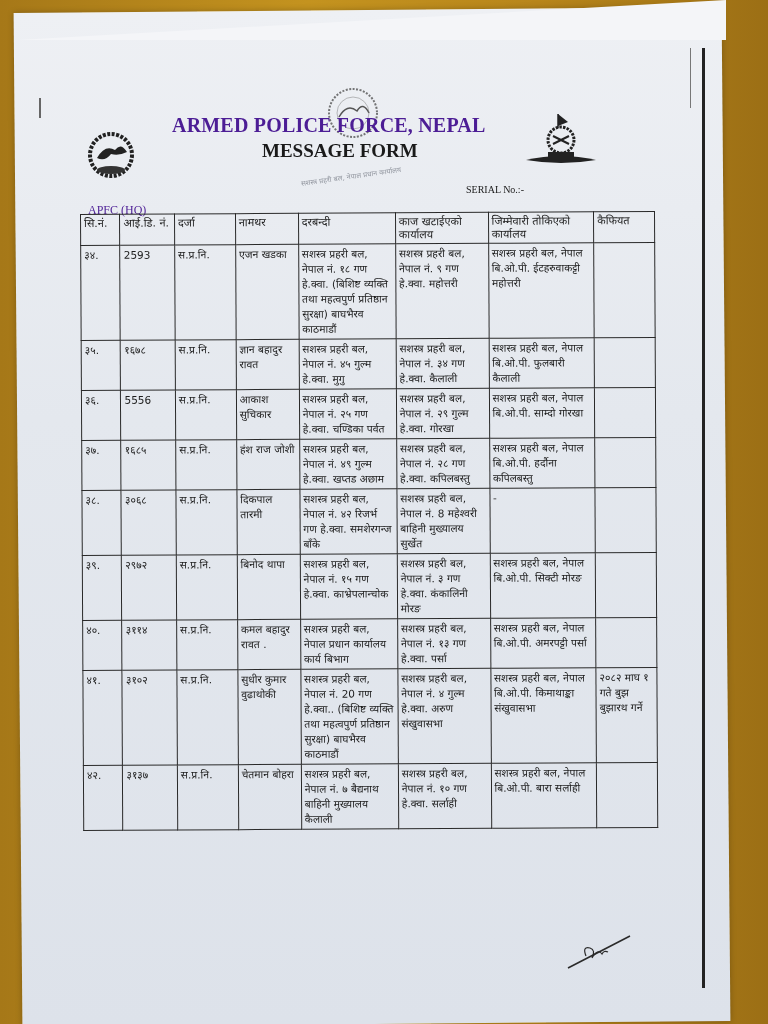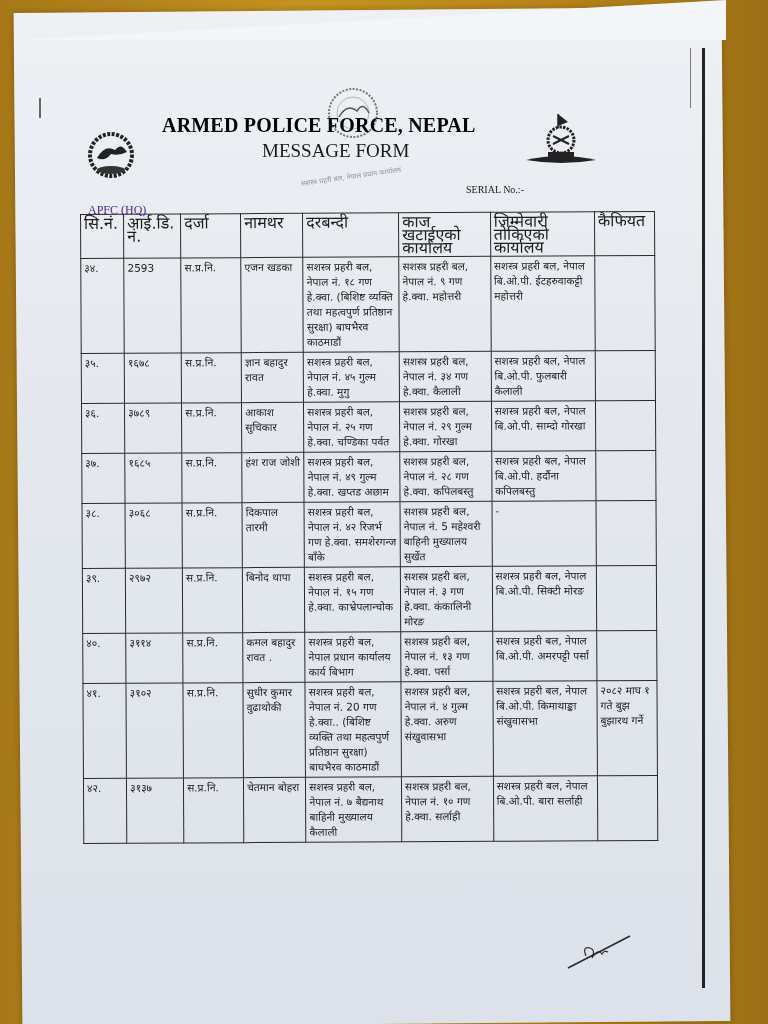--- a/index.html
+++ b/index.html
@@ -39,25 +39,25 @@
       position: absolute; display: flex; align-items: center; justify-content: center;
     }
     .logo-left { left: 85px; top: 130px; width: 52px; height: 50px; }
     .logo-right { left: 522px; top: 112px; width: 78px; height: 56px; }
     .stamp { left: 325px; top: 85px; width: 56px; height: 56px; }
     .stamp-text {
       position: absolute; left: 296px; top: 172px; width: 110px; font-size: 7px; color: #6a6f7a;
       text-align: center; transform: rotate(-8deg); opacity: 0.7;
     }
     .title {
-      position: absolute; left: 162px; top: 114px; font-size: 20px; font-weight: bold; color: #000000;
+      position: absolute; left: 172px; top: 114px; font-size: 20px; font-weight: bold; color: #4c1d95;
       letter-spacing: 0.2px; font-family: "Liberation Serif", serif;
     }
     .subtitle {
-      position: absolute; left: 262px; top: 140px; font-size: 19px; font-weight: normal; color: #1a1a1a;
+      position: absolute; left: 262px; top: 140px; font-size: 19px; font-weight: bold; color: #1a1a1a;
       font-family: "Liberation Serif", serif;
     }
     .serial {
       position: absolute; left: 466px; top: 184px; font-size: 10px; color: #1a1a1a;
       font-family: "Liberation Serif", serif;
     }
     .apfc {
       position: absolute; left: 88px; top: 203px; font-size: 12px; color: #4c1d95;
       font-family: "Liberation Serif", serif;
     }
@@ -71,21 +71,21 @@
       font-size: 10.5px;
       line-height: 15px;
     }
     table.form th, table.form td {
       border: 1.5px solid #2a2a2a;
       vertical-align: top;
       padding: 2px 3px;
       text-align: left;
       font-weight: normal;
     }
-    table.form th { font-size: 16px; line-height: 13px; }
+    table.form th { font-size: 11px; line-height: 13px; }
     .c-sn { width: 30px; }
     .c-id { width: 44px; margin-left: 44px; }
     .c-rank { width: 50px; }
     .c-name { width: 52px; }
     .c-post { width: 84px; margin-top: 47px; }
     .c-off { width: 80px; margin-top: 23px; }
     .c-resp { width: 92px; }
     .c-rem { width: 50px; }
     td.center { text-align: center; }
     .signature {
@@ -165,21 +165,21 @@
         <td>१६७८</td>
         <td>स.प्र.नि.</td>
         <td>ज्ञान बहादुर रावत</td>
         <td>सशस्त्र प्रहरी बल, नेपाल नं. ४५ गुल्म हे.क्वा. मुगु</td>
         <td>सशस्त्र प्रहरी बल, नेपाल नं. ३४ गण हे.क्वा. कैलाली</td>
         <td>सशस्त्र प्रहरी बल, नेपाल बि.ओ.पी. फुलबारी कैलाली</td>
         <td></td>
       </tr>
       <tr>
         <td>३६.</td>
-        <td>३७८९</td>
+        <td>5556</td>
         <td>स.प्र.नि.</td>
         <td>आकाश सुचिकार</td>
         <td>सशस्त्र प्रहरी बल, नेपाल नं. २५ गण हे.क्वा. चण्डिका पर्वत</td>
         <td>सशस्त्र प्रहरी बल, नेपाल नं. २९ गुल्म हे.क्वा. गोरखा</td>
         <td>सशस्त्र प्रहरी बल, नेपाल बि.ओ.पी. साम्दो गोरखा</td>
         <td></td>
       </tr>
       <tr>
         <td>३७.</td>
         <td>१६८५</td>
@@ -189,21 +189,21 @@
         <td>सशस्त्र प्रहरी बल, नेपाल नं. २८ गण हे.क्वा. कपिलबस्तु</td>
         <td>सशस्त्र प्रहरी बल, नेपाल बि.ओ.पी. हर्दौना कपिलबस्तु</td>
         <td></td>
       </tr>
       <tr>
         <td>३८.</td>
         <td>३०६८</td>
         <td>स.प्र.नि.</td>
         <td>दिकपाल तारमी</td>
         <td>सशस्त्र प्रहरी बल, नेपाल नं. ४२ रिजर्भ गण हे.क्वा. समशेरगन्ज बाँके</td>
-        <td>सशस्त्र प्रहरी बल, नेपाल नं. 5 महेश्वरी बाहिनी मुख्यालय सुर्खेत</td>
+        <td>सशस्त्र प्रहरी बल, नेपाल नं. 8 महेश्वरी बाहिनी मुख्यालय सुर्खेत</td>
         <td class="center">-</td>
         <td></td>
       </tr>
       <tr>
         <td>३९.</td>
         <td>२९७२</td>
         <td>स.प्र.नि.</td>
         <td>बिनोद थापा</td>
         <td>सशस्त्र प्रहरी बल, नेपाल नं. १५ गण हे.क्वा. काभ्रेपलान्चोक</td>
         <td>सशस्त्र प्रहरी बल, नेपाल नं. ३ गण हे.क्वा. कंकालिनी मोरङ</td>

